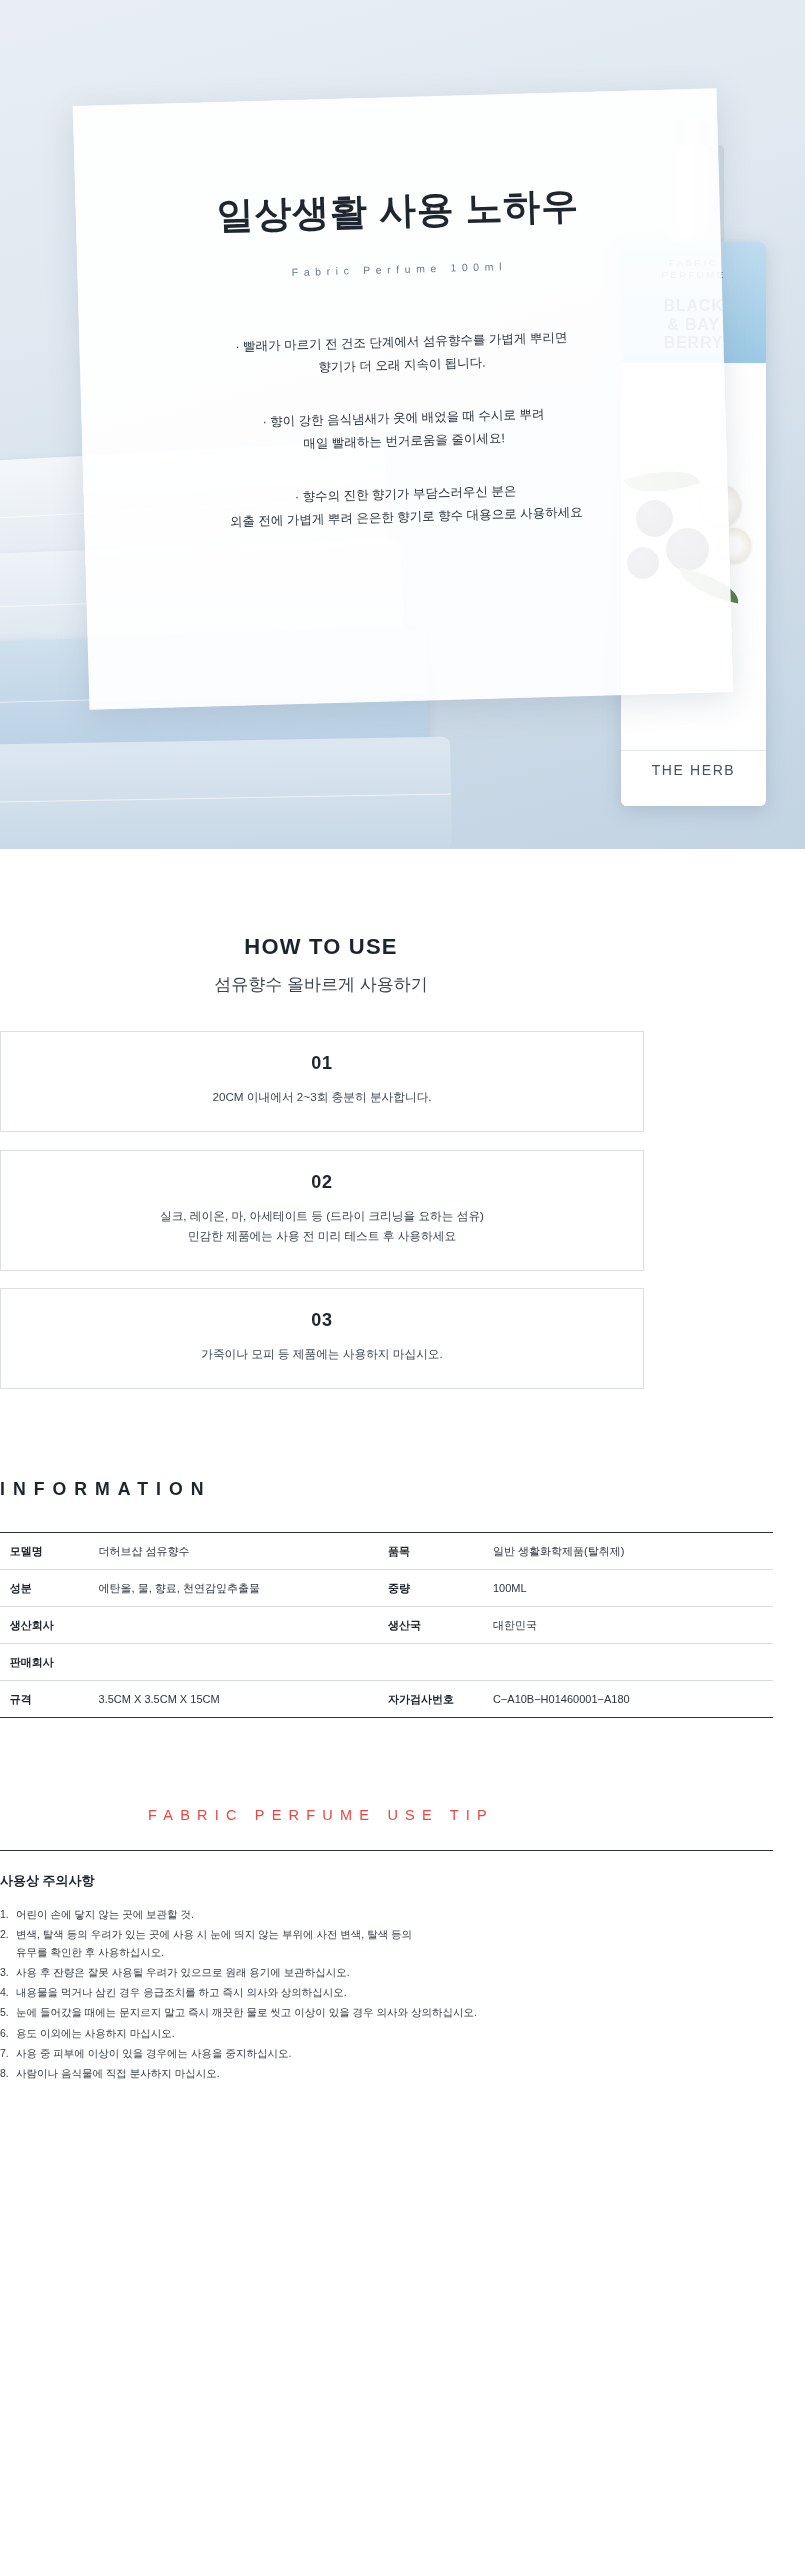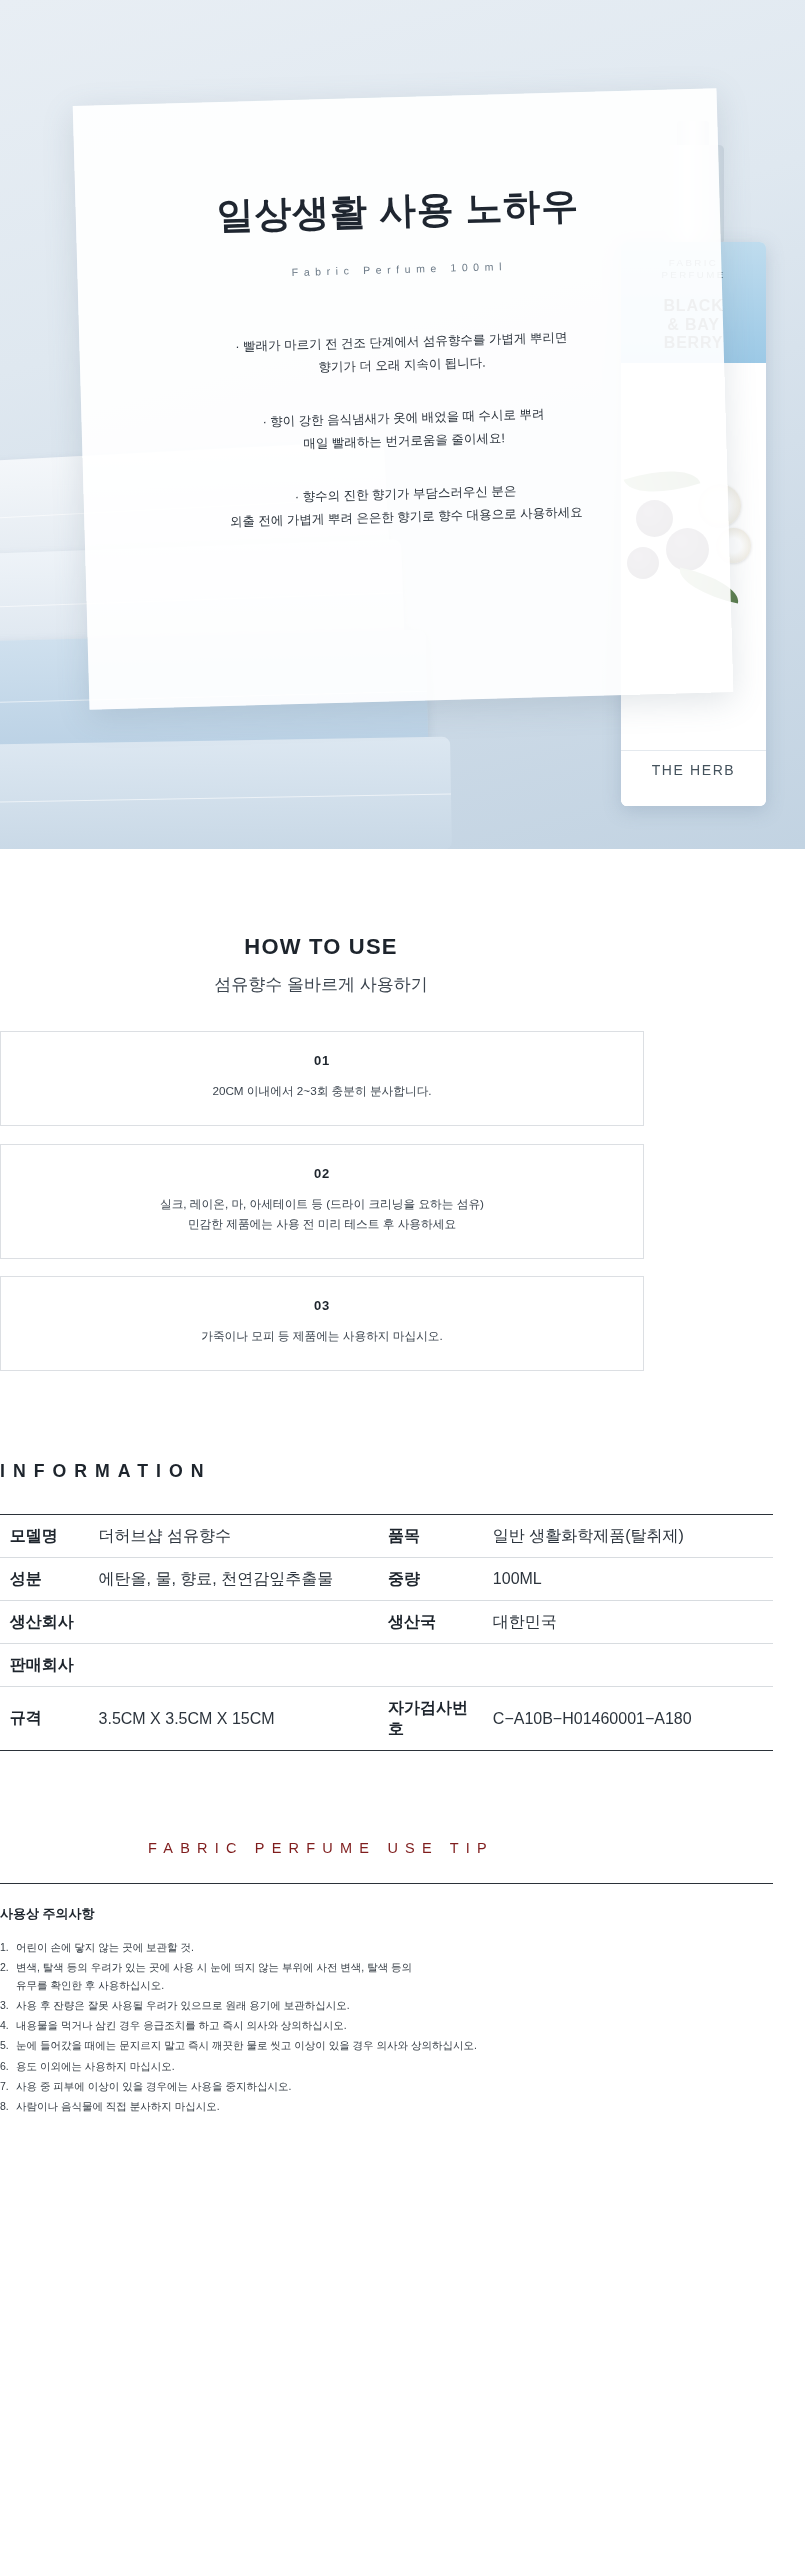--- a/index.html
+++ b/index.html
@@ -205,21 +205,21 @@
     margin: 0 auto;
   }
   .step {
     border: 0.8px solid #dcdfe3;
     padding: 21px 16px 24px 16px;
     margin-bottom: 17.7px;
     text-align: center;
     background: #fff;
   }
   .step-no {
-    font-size: 13px;
+    font-size: 18px;
     font-weight: bold;
     color: #1d242c;
     letter-spacing: 0.8px;
     margin-bottom: 13px;
   }
   .step-line {
     font-size: 11.7px;
     line-height: 20px;
     color: #3b444e;
   }
@@ -233,21 +233,21 @@
     font-size: 17.7px;
     letter-spacing: 8px;
     font-weight: bold;
     color: #1d242c;
     margin-bottom: 32px;
   }
   table.info-table {
     width: 773px;
     margin: 0 auto;
     border-collapse: collapse;
-    font-size: 16px;
+    font-size: 11px;
     color: #2c343d;
   }
   table.info-table td {
     border-top: 0.8px solid #d8dce0;
     border-bottom: 0.8px solid #d8dce0;
     padding: 10.5px 9.7px;
     vertical-align: middle;
   }
   table.info-table .th {
     font-weight: bold;
@@ -264,21 +264,21 @@
   table.info-table tr:last-child td { border-bottom: 1.6px solid #2b3239; }
 
   
   .tip {
     padding: 89px 0 97px 0;
   }
   .tip-title {
     text-align: center;
     font-size: 14.5px;
     letter-spacing: 7.2px;
-    color: #7f1d1d;
+    color: #ef4444;
     margin-bottom: 27px;
   }
   .tip-box {
     width: 773px;
     margin: 0 auto;
     border-top: 1.6px solid #2b3239;
     padding-top: 21px;
   }
   .tip-head {
     font-size: 13px;

